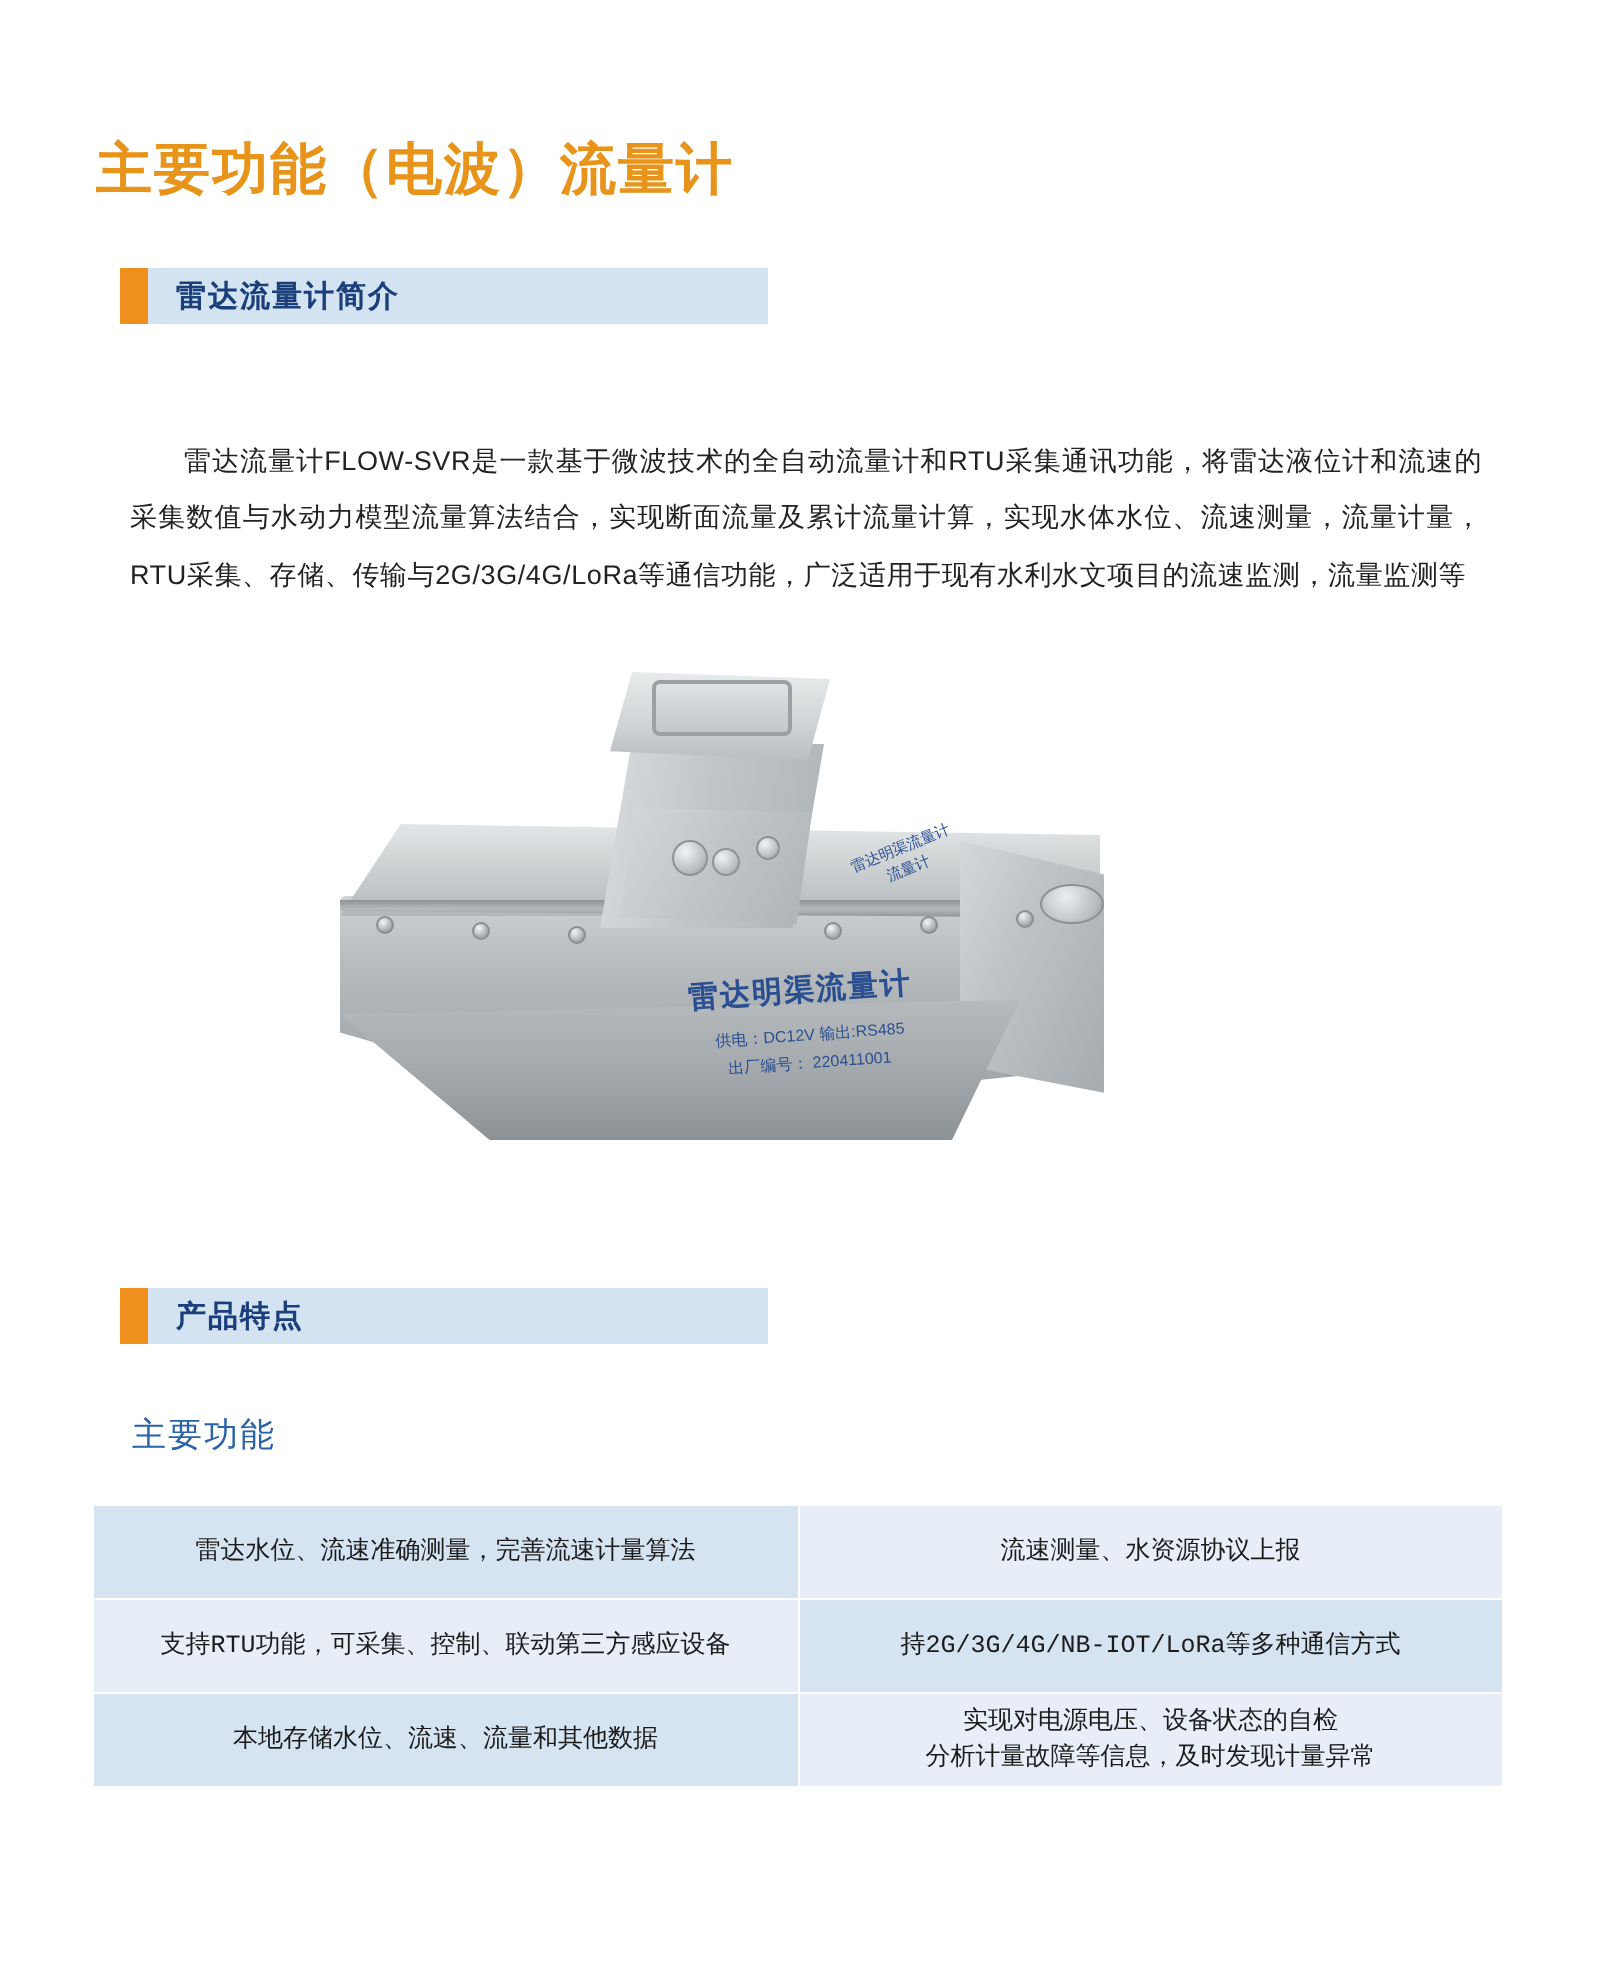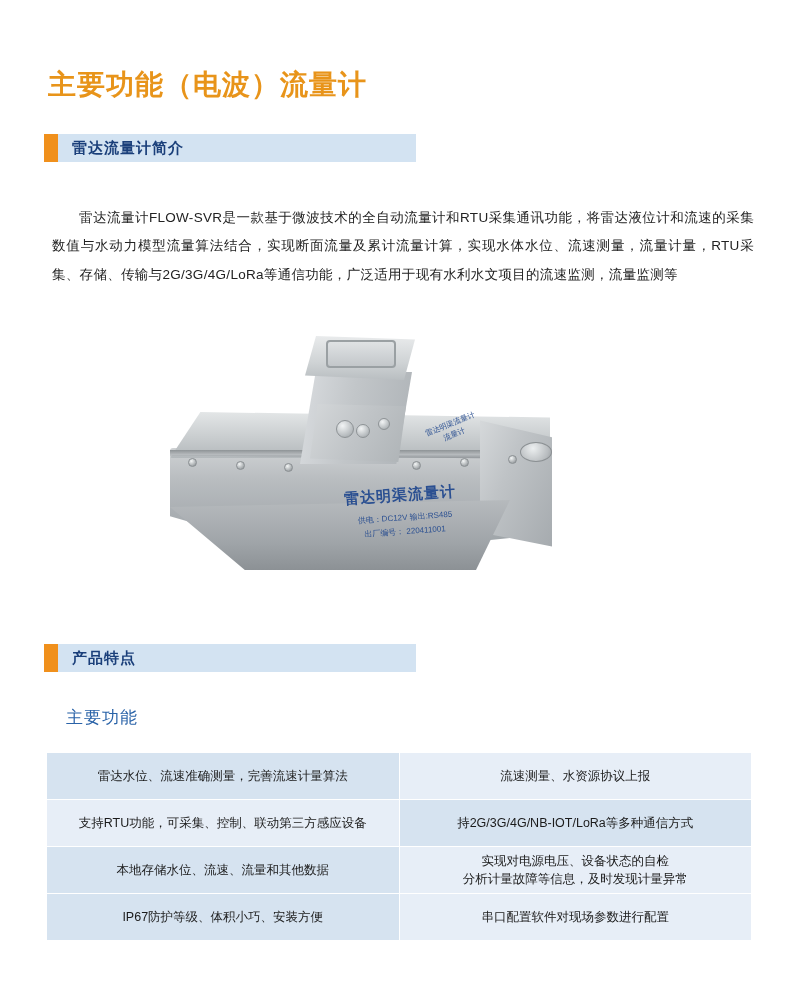--- a/index.html
+++ b/index.html
@@ -24,22 +24,22 @@
     font-size: 28px;
     font-weight: bold;
     color: #e8941a;
     letter-spacing: 1px;
     white-space: nowrap;
   }
 
   
   .section-bar {
     position: absolute;
-    left: 44px;
-    width: 372px;
+    left: 60px;
+    width: 324px;
     height: 28px;
     background: #d3e3f2;
     display: flex;
     align-items: center;
   }
   .section-bar .accent {
     width: 14px;
     height: 28px;
     background: #f0901c;
     flex: 0 0 auto;
@@ -55,21 +55,21 @@
   #bar-features { top: 644px; }
 
   
   .intro-wrap {
     position: absolute;
     left: 48px;
     top: 200px;
     width: 710px;
   }
   .intro-p {
-    margin: 4px;
+    margin: 17px;
     font-size: 13.5px;
     line-height: 2.1;
     color: #222222;
     text-align: justify;
     text-indent: 2em;
     letter-spacing: 0.3px;
   }
 
   
   .product-image {
@@ -263,20 +263,21 @@
   .features-table td {
     width: 50%;
     height: 38px;
     padding: 4px 8px;
     text-align: center;
     vertical-align: middle;
     font-size: 12.5px;
     color: #1b1b1b;
     line-height: 1.45;
     border: 1px solid #ffffff;
+    font-family: Liberation Mono, monospace;
   }
   .cell-a { background: #d6e3f0; }
   .cell-b { background: #e7eef7; }
 </style>
 </head>
 <body>
 
 <div class="page-title">主要功能（电波）流量计</div>
 
 <div class="section-bar" id="bar-intro">
@@ -334,18 +335,14 @@
       <td class="cell-b">流速测量、水资源协议上报</td>
     </tr>
     <tr>
       <td class="cell-b">支持RTU功能，可采集、控制、联动第三方感应设备</td>
       <td class="cell-a">持2G/3G/4G/NB-IOT/LoRa等多种通信方式</td>
     </tr>
     <tr>
       <td class="cell-a">本地存储水位、流速、流量和其他数据</td>
       <td class="cell-b">实现对电源电压、设备状态的自检<br>分析计量故障等信息，及时发现计量异常</td>
     </tr>
-    <tr>
-      <td class="cell-a">IP67防护等级、体积小巧、安装方便</td>
-      <td class="cell-b">串口配置软件对现场参数进行配置</td>
-    </tr>
   </tbody>
 </table>
 
 </body></html>

